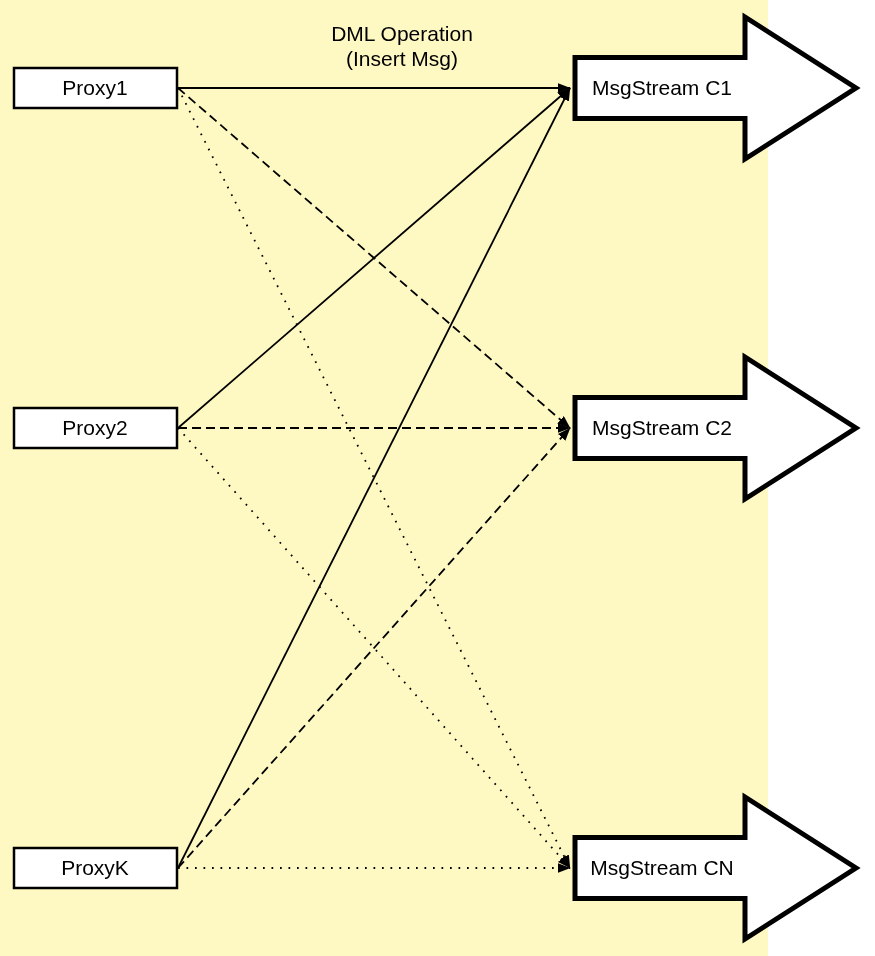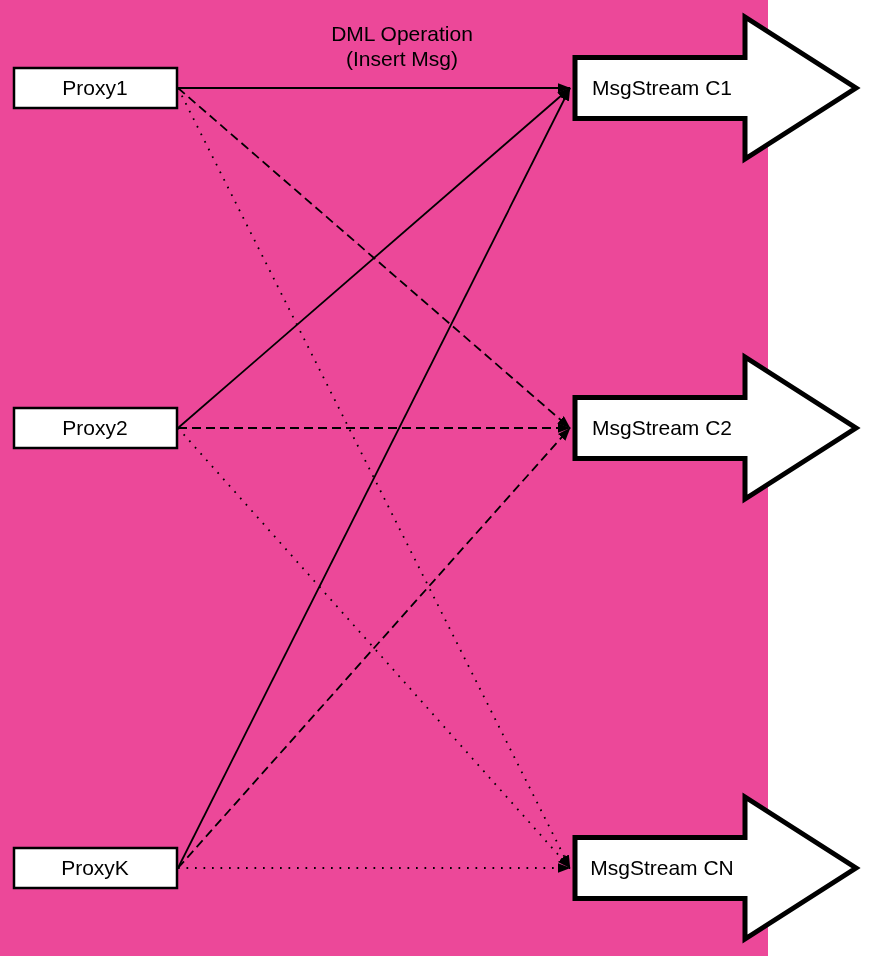--- a/index.html
+++ b/index.html
@@ -4,21 +4,21 @@
 <style>
   html, body {
     margin: 0;
     padding: 0;
     background: #ffffff;
   }
   .canvas {
     width: 768px;
     height: 956px;
     position: relative;
-    background: #ec4899;
+    background: #fef9c3;
     font-family: "Liberation Sans", sans-serif;
   }
   svg text {
     font-family: "Liberation Sans", sans-serif;
     fill: #000000;
   }
   .title-text {
     font-size: 21px;
   }
   .node-label {

